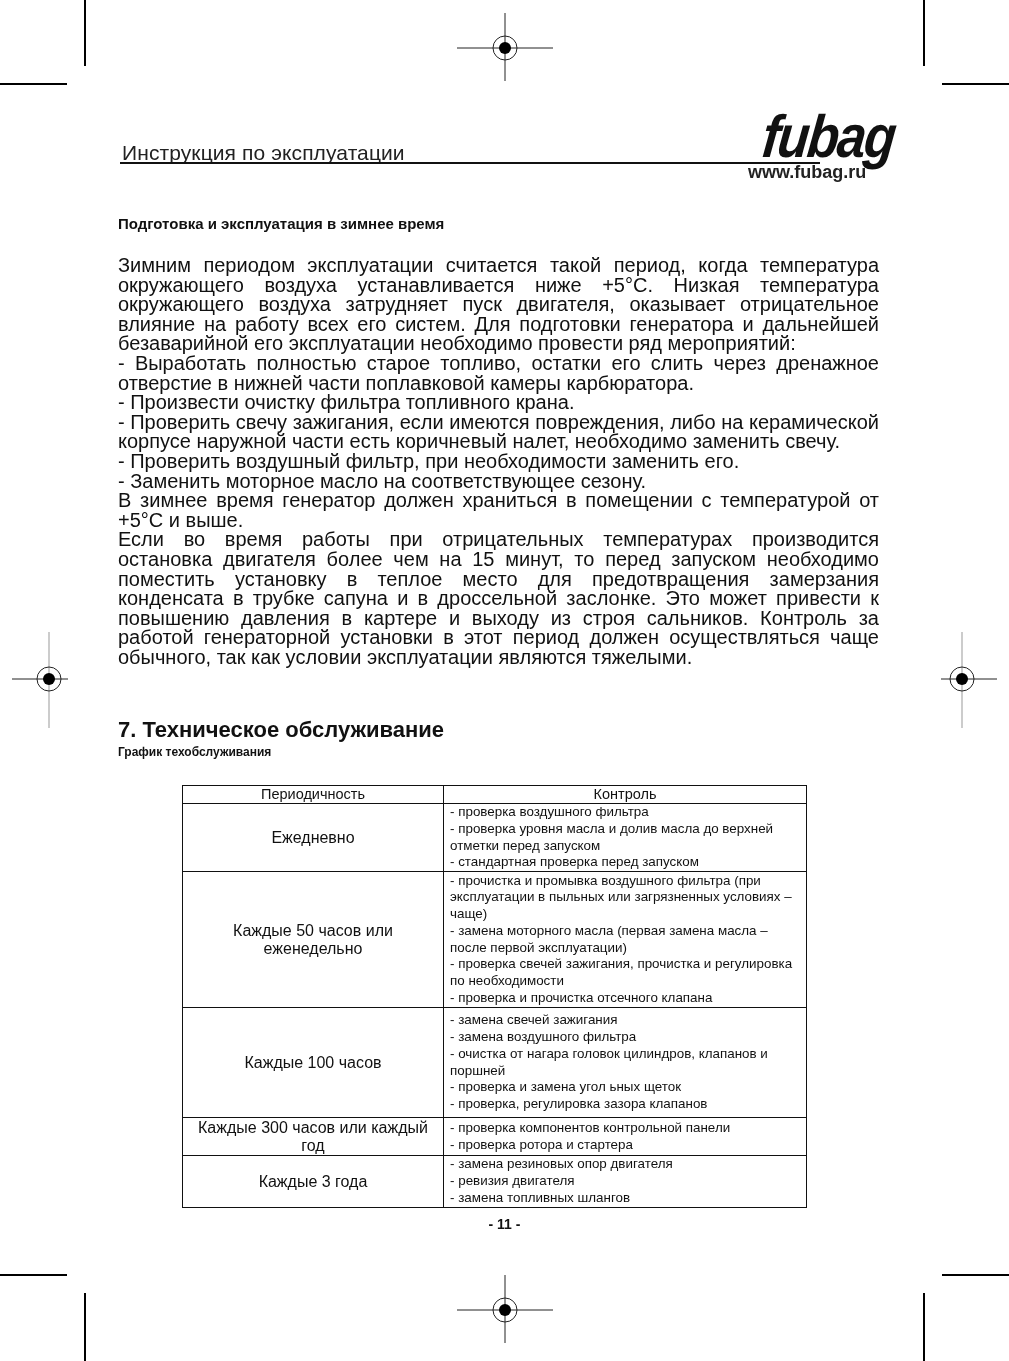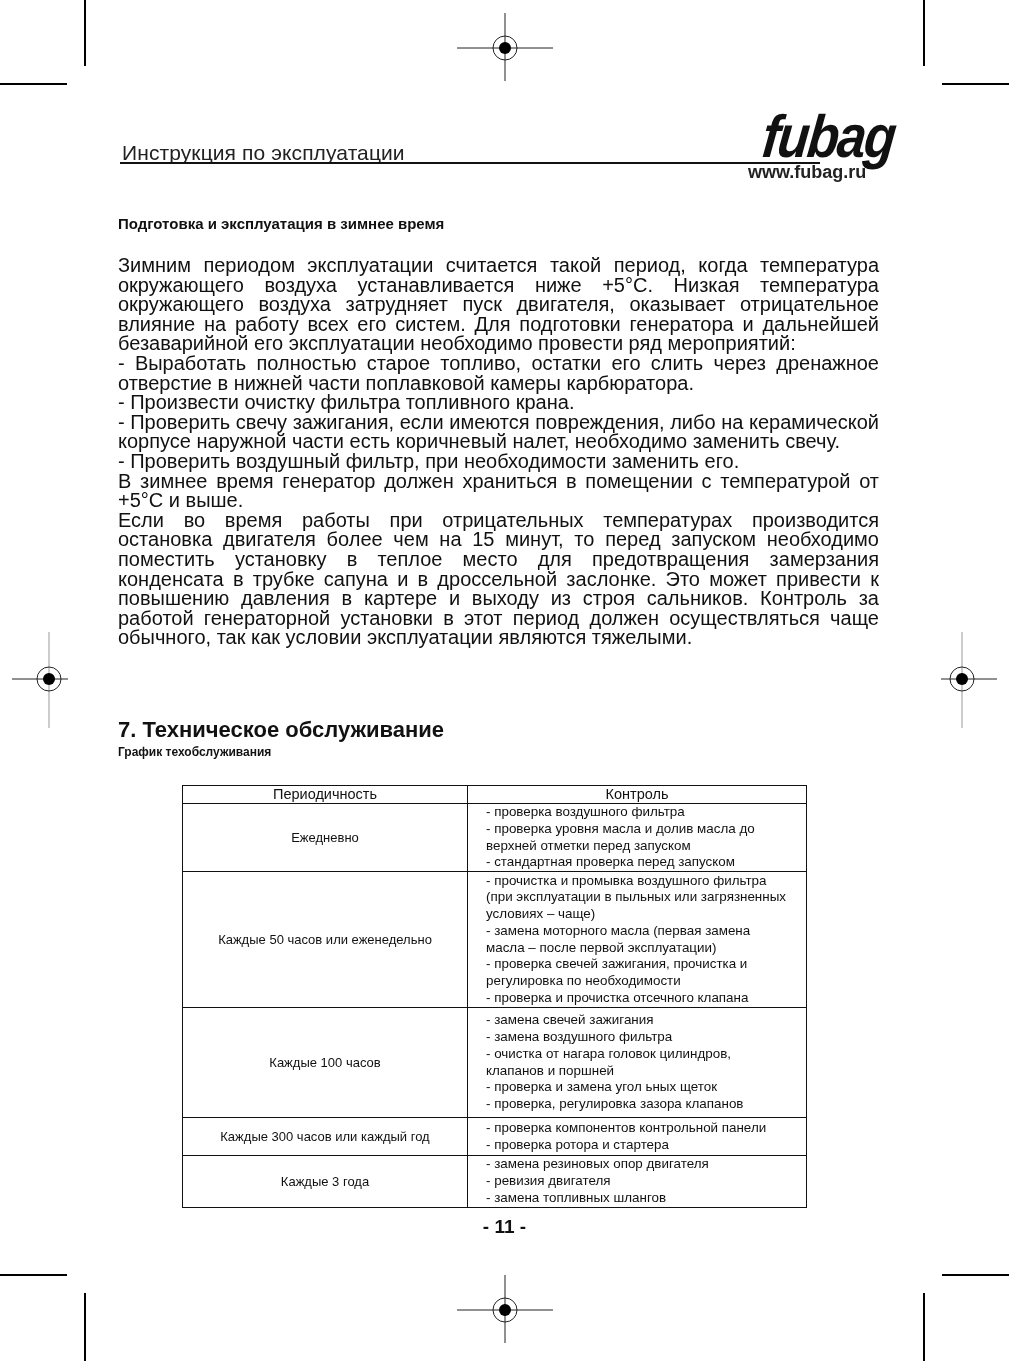--- a/index.html
+++ b/index.html
@@ -10,26 +10,26 @@
   .header-title { left:122px; top:141px; font-size:21px; color:#222; letter-spacing:0.1px; }
   .header-rule { left:120px; top:162px; width:700px; height:2px; background:#111; }
   .logo { left:766px; top:106px; font-size:52px; font-weight:bold; font-style:italic; color:#111; letter-spacing:-2px; transform:skewX(-6deg) scaleY(1.15); transform-origin:left top; line-height:1; }
   .url { left:748px; top:162px; font-size:18px; color:#222;font-weight:bold; }
   .section-title { left:118px; top:215px; font-size:15px; font-weight:bold; }
   .body-text { left:118px; top:256px; width:761px; font-size:20px; line-height:19.6px; text-align:justify; }
   .body-text p { margin:0; }
   .h7 { left:118px; top:717px; font-size:22px; font-weight:bold; }
   .h7sub { left:118px; top:745px; font-size:12px; font-weight:bold; }
   table.sched { position:absolute; left:182px; top:785px; width:625px; border-collapse:collapse; font-size:13.4px; }
-  table.sched td, table.sched th { border:1px solid #111; padding:0 18px; vertical-align:middle; line-height:16.8px; }
+  table.sched td, table.sched th { border:1px solid #111; padding:0 6px; vertical-align:middle; line-height:16.8px; }
   table.sched th { font-weight:normal; text-align:center; font-size:14.5px; line-height:17px; }
-  table.sched td.period { width:248px; text-align:center; font-size:13px; line-height:18px; }
+  table.sched td.period { width:248px; text-align:center; font-size:16px; line-height:18px; }
   table.sched td.proc { text-align:left; }
   .proc-line { display:block; }
-  .page-num { left:0; width:1009px; top:1216px; text-align:center; font-size:19px; font-weight:bold; }
+  .page-num { left:0; width:1009px; top:1216px; text-align:center; font-size:14px; font-weight:bold; }
 </style>
 </head>
 <body>
 
 <div class="crop" style="left:0;top:83px;width:67px;height:2px;"></div>
 <div class="crop" style="left:84px;top:0;width:2px;height:66px;"></div>
 <div class="crop" style="left:942px;top:83px;width:67px;height:2px;"></div>
 <div class="crop" style="left:923px;top:0;width:2px;height:66px;"></div>
 <div class="crop" style="left:0;top:1274px;width:67px;height:2px;"></div>
 <div class="crop" style="left:84px;top:1293px;width:2px;height:68px;"></div>
@@ -66,20 +66,21 @@
 <div class="abs logo">fubag</div>
 <div class="abs url">www.fubag.ru</div>
 
 <div class="abs section-title">Подготовка и эксплуатация в зимнее время</div>
 <div class="abs body-text">
   <p>Зимним периодом эксплуатации считается такой период, когда температура окружающего воздуха устанавливается ниже +5°С. Низкая температура окружающего воздуха затрудняет пуск двигателя, оказывает отрицательное влияние на работу всех его систем. Для подготовки генератора и дальнейшей безаварийной его эксплуатации необходимо провести ряд мероприятий:</p>
   <p>- Выработать полностью старое топливо, остатки его слить через дренажное отверстие в нижней части поплавковой камеры карбюратора.</p>
   <p>- Произвести очистку фильтра топливного крана.</p>
   <p>- Проверить свечу зажигания, если имеются повреждения, либо на керамической корпусе наружной части есть коричневый налет, необходимо заменить свечу.</p>
   <p>- Проверить воздушный фильтр, при необходимости заменить его.</p>
+  <p>- Заменить моторное масло на соответствующее сезону.</p>
   <p>В зимнее время генератор должен храниться в помещении с температурой от +5°С и выше.</p>
   <p>Если во время работы при отрицательных температурах производится остановка двигателя более чем на 15 минут, то перед запуском необходимо поместить установку в теплое место для предотвращения замерзания конденсата в трубке сапуна и в дроссельной заслонке. Это может привести к повышению давления в картере и выходу из строя сальников. Контроль за работой генераторной установки в этот период должен осуществляться чаще обычного, так как условии эксплуатации являются тяжелыми.</p>
 </div>
 
 <div class="abs h7">7. Техническое обслуживание</div>
 <div class="abs h7sub">График техобслуживания</div>
 
 <table class="sched">
   <thead>
     <tr>

